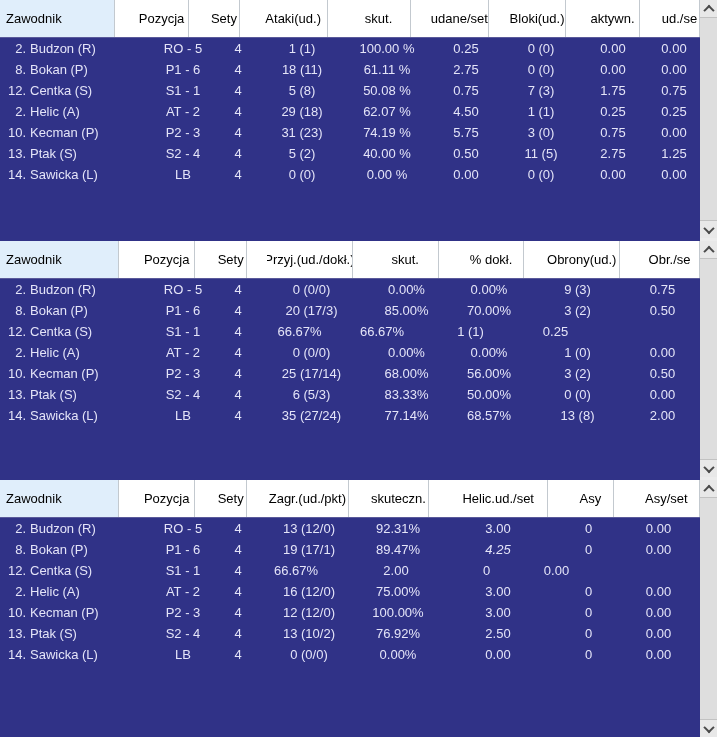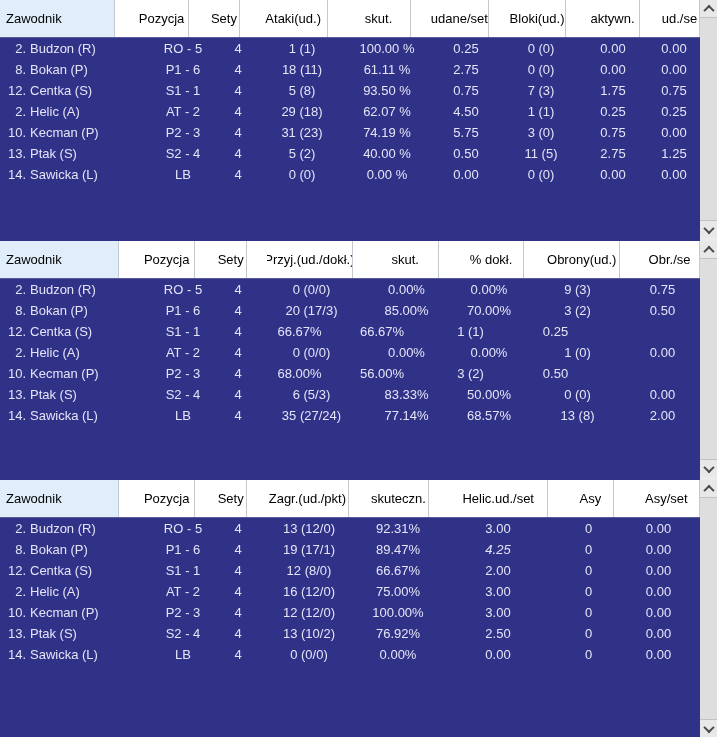--- a/index.html
+++ b/index.html
@@ -97,21 +97,21 @@
             <div class="cell" style="width: 52px;">0.00</div>
           </div>
           <div class="trow">
             <div class="cell first" style="width: 148px;">
               <span class="pnum">12.</span>
               <span>Centka (S)</span>
             </div>
             <div class="cell" style="width: 70px;">S1 - 1</div>
             <div class="cell" style="width: 40px;">4</div>
             <div class="cell" style="width: 88px;">5 (8)</div>
-            <div class="cell" style="width: 82px;">93.50 %</div>
+            <div class="cell" style="width: 82px;">50.08 %</div>
             <div class="cell" style="width: 76px;">0.75</div>
             <div class="cell" style="width: 74px;">7 (3)</div>
             <div class="cell" style="width: 70px;">1.75</div>
             <div class="cell" style="width: 52px;">0.75</div>
           </div>
           <div class="trow">
             <div class="cell first" style="width: 148px;">
               <span class="pnum">2.</span>
               <span>Helic (A)</span>
             </div>
@@ -242,20 +242,21 @@
             <div class="cell" style="width: 95px;">1 (0)</div>
             <div class="cell" style="width: 75px;">0.00</div>
           </div>
           <div class="trow">
             <div class="cell first" style="width: 148px;">
               <span class="pnum">10.</span>
               <span>Kecman (P)</span>
             </div>
             <div class="cell" style="width: 70px;">P2 - 3</div>
             <div class="cell" style="width: 40px;">4</div>
+            <div class="cell" style="width: 107px;">25 (17/14)</div>
             <div class="cell" style="width: 83px;">68.00%</div>
             <div class="cell" style="width: 82px;">56.00%</div>
             <div class="cell" style="width: 95px;">3 (2)</div>
             <div class="cell" style="width: 75px;">0.50</div>
           </div>
           <div class="trow">
             <div class="cell first" style="width: 148px;">
               <span class="pnum">13.</span>
               <span>Ptak (S)</span>
             </div>
@@ -331,21 +332,20 @@
             <div class="cell" style="width: 57px;">0</div>
             <div class="cell" style="width: 83px;">0.00</div>
           </div>
           <div class="trow">
             <div class="cell first" style="width: 148px;">
               <span class="pnum">12.</span>
               <span>Centka (S)</span>
             </div>
             <div class="cell" style="width: 70px;">S1 - 1</div>
             <div class="cell" style="width: 40px;">4</div>
-            <div class="cell" style="width: 102px;">12 (8/0)</div>
             <div class="cell" style="width: 76px;">66.67%</div>
             <div class="cell" style="width: 124px;">2.00</div>
             <div class="cell" style="width: 57px;">0</div>
             <div class="cell" style="width: 83px;">0.00</div>
           </div>
           <div class="trow">
             <div class="cell first" style="width: 148px;">
               <span class="pnum">2.</span>
               <span>Helic (A)</span>
             </div>

